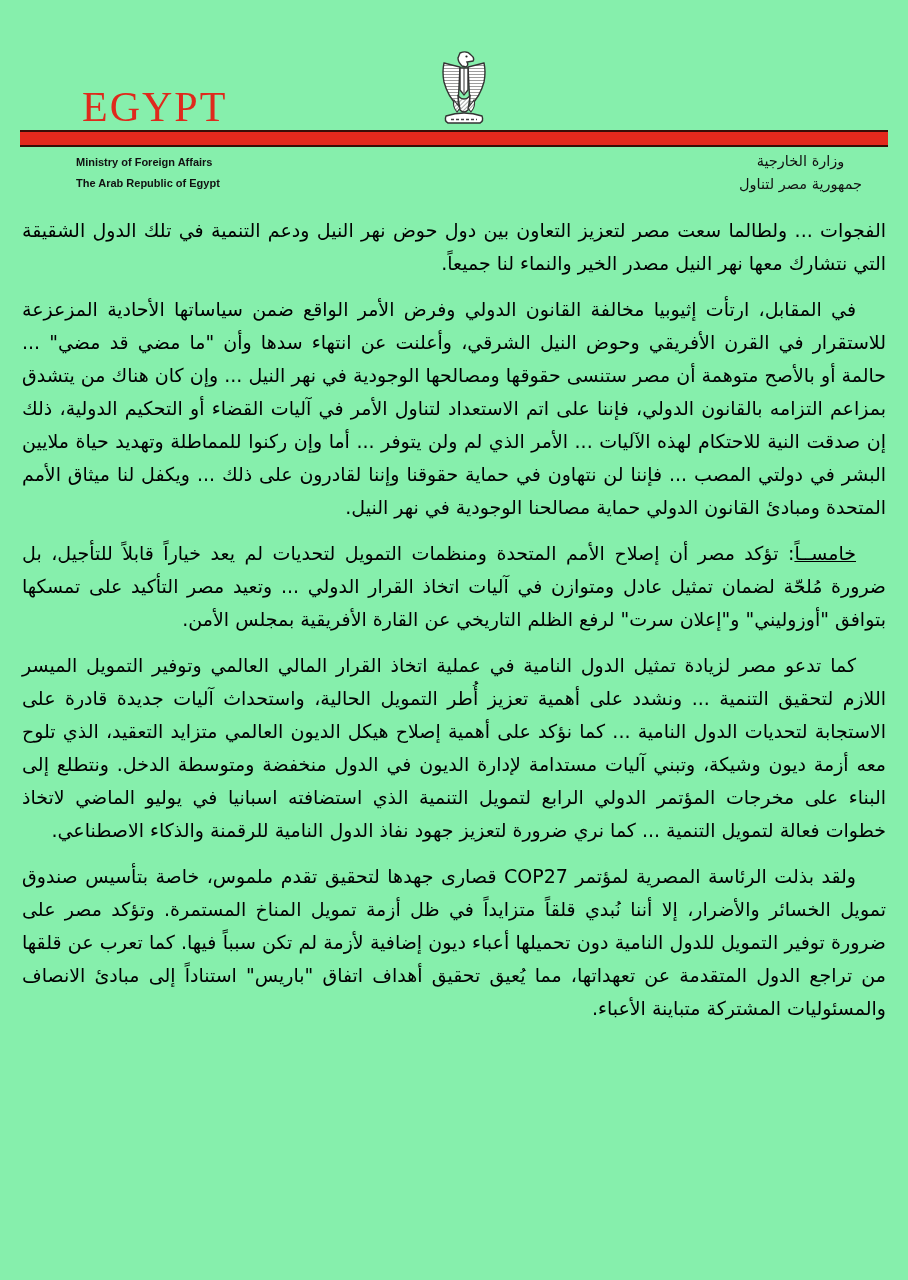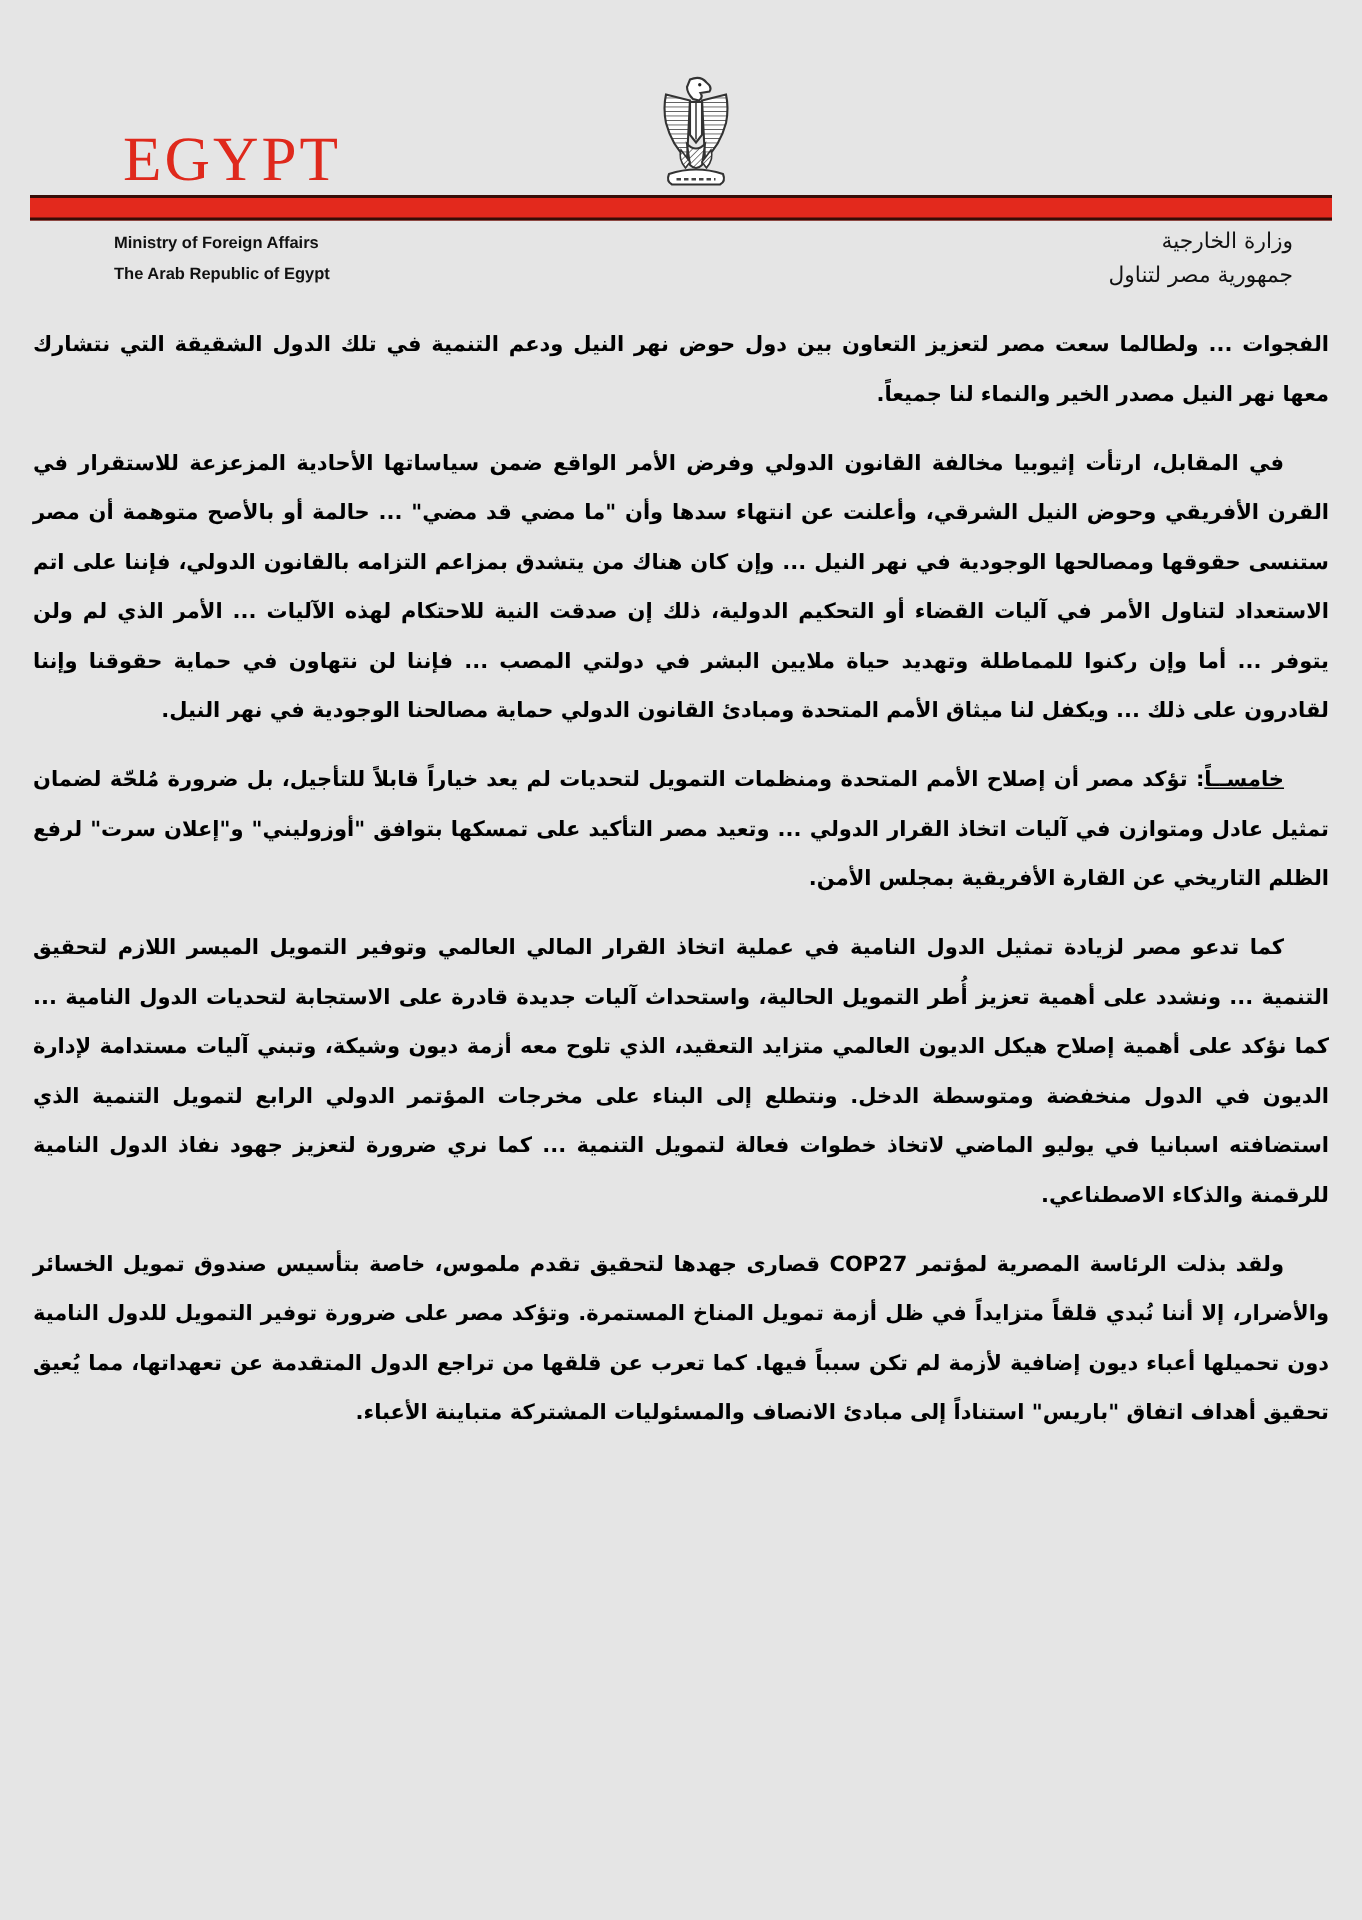--- a/index.html
+++ b/index.html
@@ -1,19 +1,19 @@
 <!DOCTYPE html>
 <html lang="ar"><head>
 <meta charset="utf-8">
 <style>
   html,body{margin:0;padding:0;background:#ffffff;}
   .page{
     position:relative;
     width:908px;height:1280px;
-    background:#e5e5e5;
+    background:#86efac;
     overflow:hidden;
     font-family:"DejaVu Sans",sans-serif;
   }
   
   .egypt-title{
     position:absolute;left:82px;top:86px;
     font-family:"Liberation Serif","DejaVu Serif",serif;
     font-size:42px;line-height:42px;letter-spacing:2px;
     color:#df291c;font-weight:400;
   }
@@ -30,33 +30,33 @@
     box-sizing:border-box;
   }
   .en-ministry{
     position:absolute;left:76px;top:152px;
     font-family:"Liberation Sans","DejaVu Sans",sans-serif;
     font-weight:bold;font-size:11px;line-height:21px;color:#111;
   }
   .ar-ministry{
     position:absolute;right:46px;top:150px;
     font-size:14.5px;line-height:23px;color:#111;
-    direction:rtl;text-align:right;
+    direction:rtl;text-align:center;
   }
   
   .doc-body{
     position:absolute;left:22px;right:22px;top:214px;
     direction:rtl;
     color:#000;
   }
   .para{
     margin:0 0 13px 0;
-    font-size:14px;
+    font-size:19px;
     line-height:33px;
-    font-weight:bold;
+    font-weight:normal;
     text-align:justify;
     text-align-last:right;
     text-indent:30px;
   }
   .para.noindent{text-indent:0;}
   .term-underline{text-decoration:underline;}
   .salutation{
     margin:16px 43px 18px 0;
     font-size:17px;line-height:26px;
     font-weight:normal;

